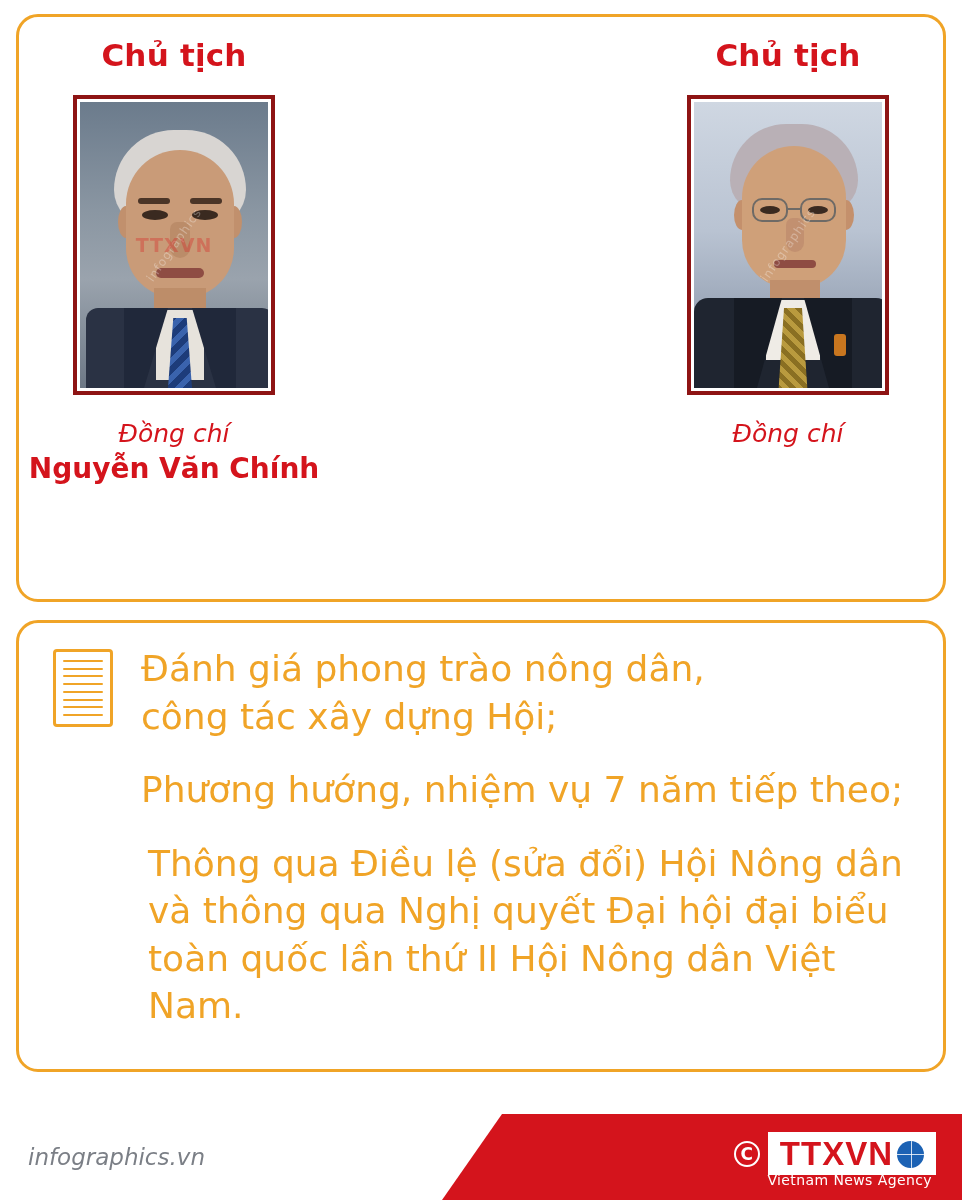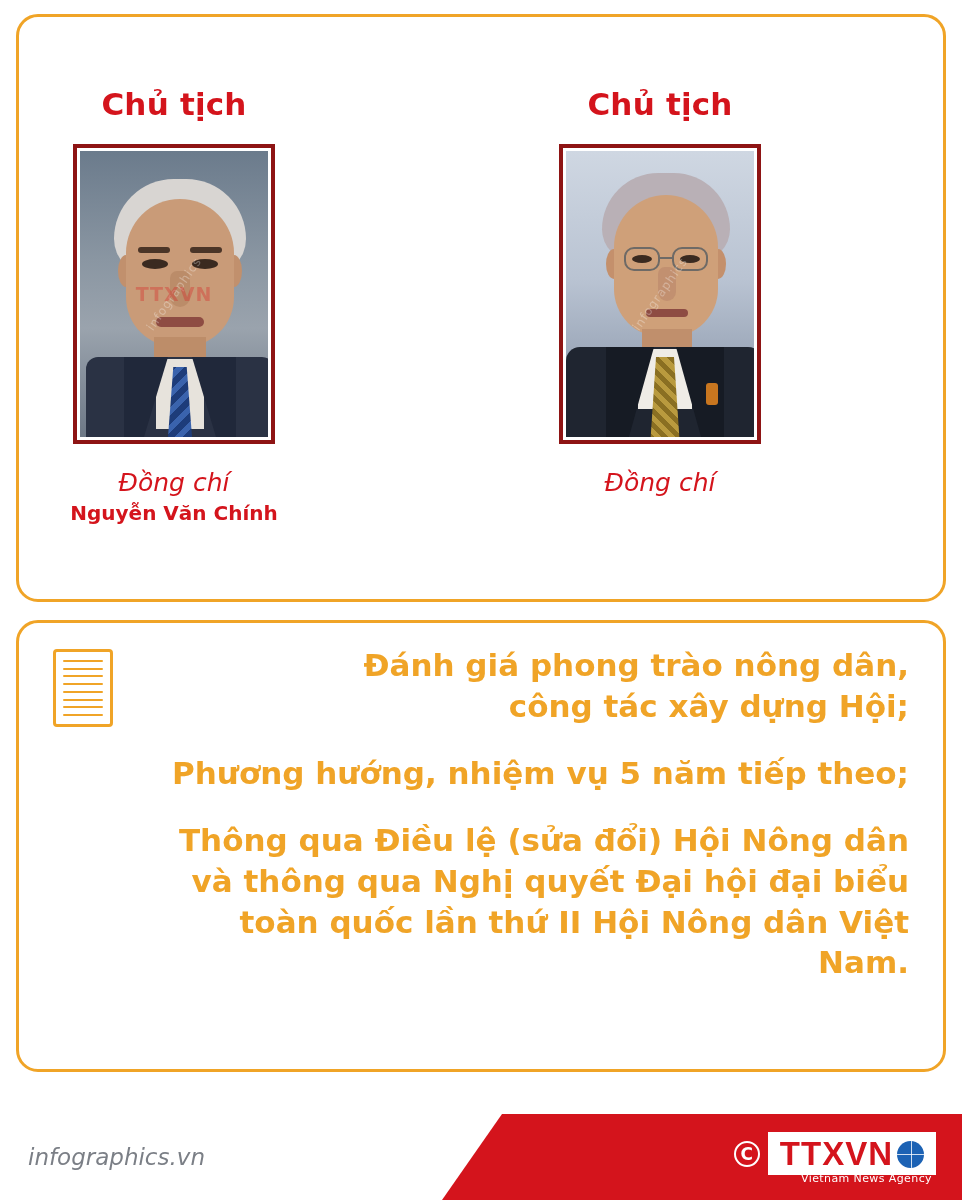--- a/index.html
+++ b/index.html
@@ -32,23 +32,23 @@
     left: 16px;
     top: 14px;
     width: 930px;
     height: 588px;
   }
 
   .chairmen-row {
     display: flex;
     width: 100%;
     height: 100%;
-    justify-content: flex-start;
+    justify-content: space-between;
     align-items: flex-start;
-    padding-top: 69px;
+    padding-top: 20px;
     gap: 176px;
   }
 
   .chairman {
     width: 310px;
     text-align: center;
   }
 
   .chairman-title {
     font-size: 31px;
@@ -182,21 +182,21 @@
   }
 
   .chairman-prefix {
     margin-top: 24px;
     font-size: 25px;
     font-style: italic;
     color: #d4141c;
   }
   .chairman-name {
     margin-top: 4px;
-    font-size: 20px;
+    font-size: 28px;
     font-weight: bold;
     color: #d4141c;
     white-space: nowrap;
   }
   .chairman-term {
     margin-top: 4px;
     font-size: 26px;
     font-style: italic;
     color: #d4141c;
     white-space: nowrap;
@@ -243,28 +243,27 @@
     height: 2px;
     background: #f0a427;
     border-radius: 1px;
   }
 
   .tasks-list {
     flex: 1 1 auto;
   }
   .task-item {
     color: #f0a427;
-    font-size: 31px;
-    font-weight: bold;
+    font-size: 36px;
+    font-weight: normal;
     line-height: 1.32;
     margin-bottom: 26px;
     white-space: pre-line;
-    text-align: right;
-  }
-  .task-item:last-child { margin-bottom: 0; }
+  }
+  .task-item:last-child { margin-bottom: 0; margin-left: 7px; }
 
   
   .footer {
     position: absolute;
     left: 0; bottom: 0;
     width: 962px;
     height: 86px;
   }
   .footer-left {
     position: absolute;
@@ -330,21 +329,21 @@
   }
   .globe::after {
     content: "";
     position: absolute; left: 0; top: 50%; width: 100%; height: 1px;
     background: rgba(255,255,255,0.8);
   }
   .agency-text {
     position: absolute;
     right: 30px; top: 58px;
     color: #ffffff;
-    font-size: 11px;
+    font-size: 14px;
     letter-spacing: 0.4px;
   }
 </style>
 </head>
 <body>
 
 <div class="page">
 
   <div class="card card-chairmen">
     <div class="chairmen-row">
@@ -416,21 +415,21 @@
         <span></span>
         <span></span>
         <span></span>
         <span></span>
         <span></span>
         <span></span>
       </div>
       <div class="tasks-list">
         <div class="task-item">Đánh giá phong trào nông dân,
 công tác xây dựng Hội;</div>
-        <div class="task-item">Phương hướng, nhiệm vụ 5 năm tiếp theo;</div>
+        <div class="task-item">Phương hướng, nhiệm vụ 7 năm tiếp theo;</div>
         <div class="task-item">Thông qua Điều lệ (sửa đổi) Hội Nông dân
 và thông qua Nghị quyết Đại hội đại biểu
 toàn quốc lần thứ II Hội Nông dân Việt Nam.</div>
       </div>
     </div>
   </div>
 
   <div class="footer">
     <div class="footer-left"></div>
     <div class="footer-red"></div>

